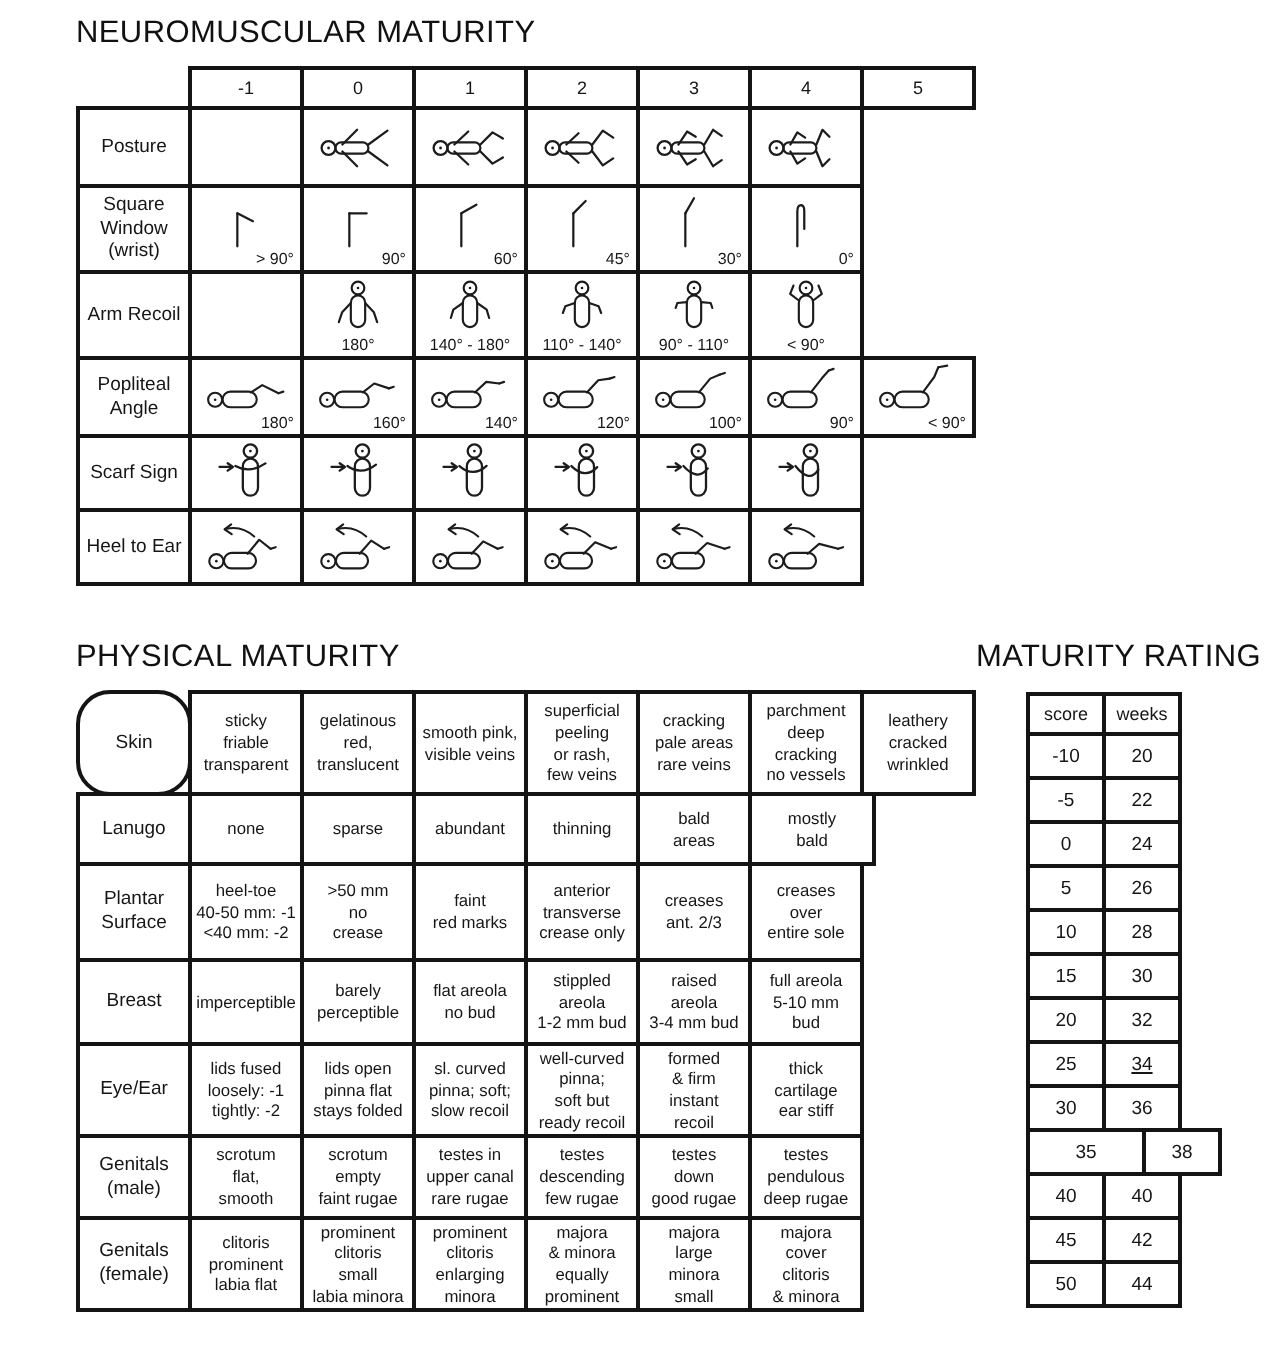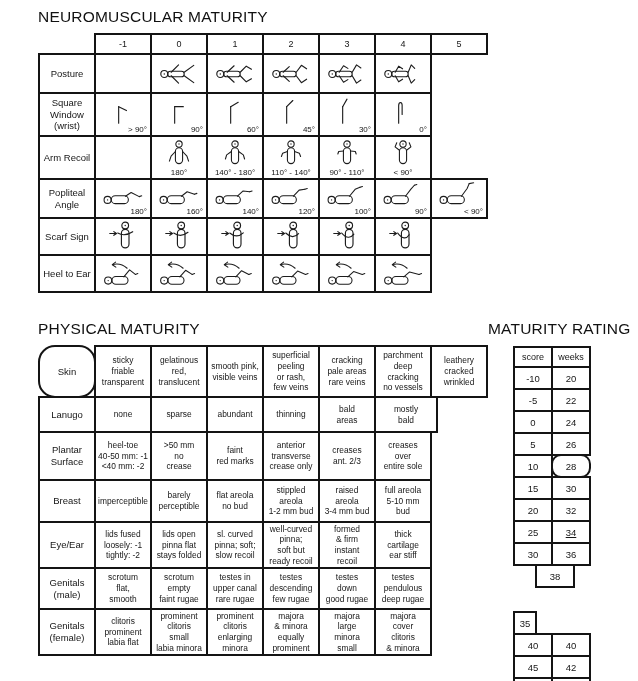--- a/index.html
+++ b/index.html
@@ -661,40 +661,40 @@
       <div class="trow">
         <div class="cell rating-cell" style="width: 40px; height: 24px;">0</div>
         <div class="cell rating-cell" style="width: 40px; height: 24px;">24</div>
       </div>
       <div class="trow">
         <div class="cell rating-cell" style="width: 40px; height: 24px;">5</div>
         <div class="cell rating-cell" style="width: 40px; height: 24px;">26</div>
       </div>
       <div class="trow">
         <div class="cell rating-cell" style="width: 40px; height: 24px;">10</div>
-        <div class="cell rating-cell" style="width: 40px; height: 24px; border-radius: 10px;">28</div>
+        <div class="cell rating-cell" style="width: 40px; height: 24px;">28</div>
       </div>
       <div class="trow">
         <div class="cell rating-cell" style="width: 40px; height: 24px;">15</div>
         <div class="cell rating-cell" style="width: 40px; height: 24px;">30</div>
       </div>
       <div class="trow">
         <div class="cell rating-cell" style="width: 40px; height: 24px;">20</div>
         <div class="cell rating-cell" style="width: 40px; height: 24px;">32</div>
       </div>
       <div class="trow">
         <div class="cell rating-cell" style="width: 40px; height: 24px;">25</div>
         <div class="cell rating-cell" style="width: 40px; height: 24px; text-decoration: underline;">34</div>
       </div>
       <div class="trow">
         <div class="cell rating-cell" style="width: 40px; height: 24px;">30</div>
         <div class="cell rating-cell" style="width: 40px; height: 24px;">36</div>
       </div>
       <div class="trow">
-        <div class="cell rating-cell" style="width: 24px; height: 24px; margin-top: 47px;">35</div>
+        <div class="cell rating-cell" style="width: 60px; height: 24px;">35</div>
         <div class="cell rating-cell" style="width: 40px; height: 24px;">38</div>
       </div>
       <div class="trow">
         <div class="cell rating-cell" style="width: 40px; height: 24px;">40</div>
         <div class="cell rating-cell" style="width: 40px; height: 24px;">40</div>
       </div>
       <div class="trow">
         <div class="cell rating-cell" style="width: 40px; height: 24px;">45</div>
         <div class="cell rating-cell" style="width: 40px; height: 24px;">42</div>
       </div>

